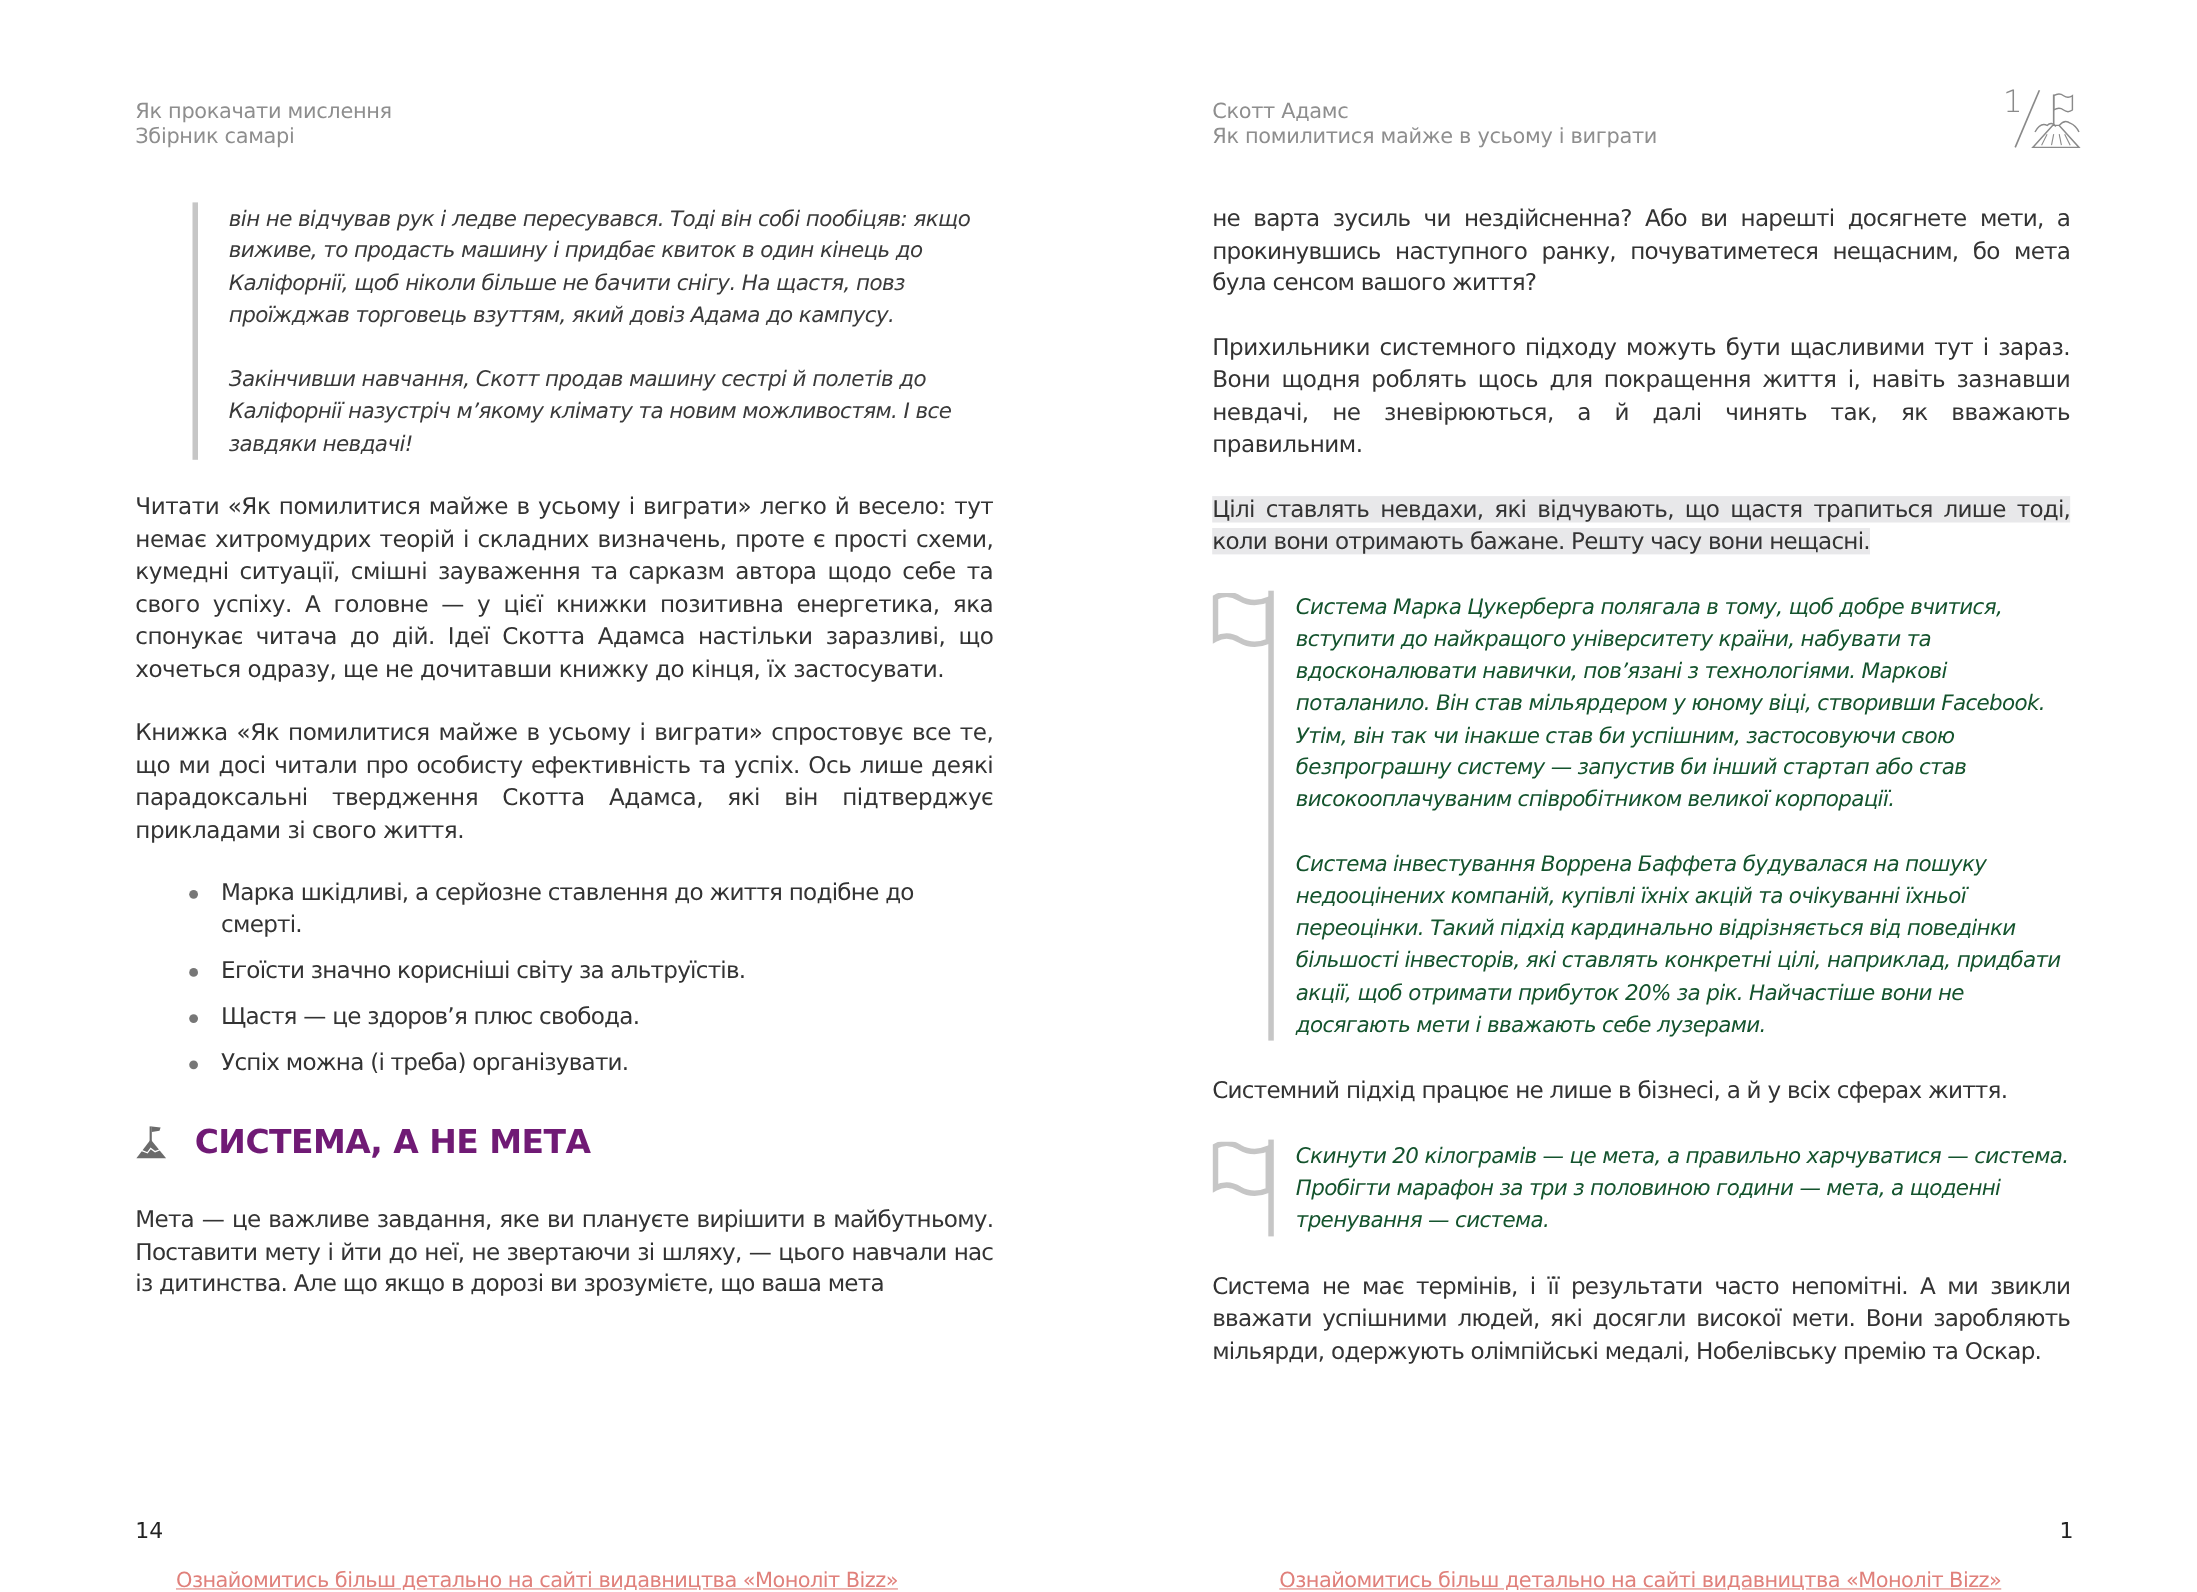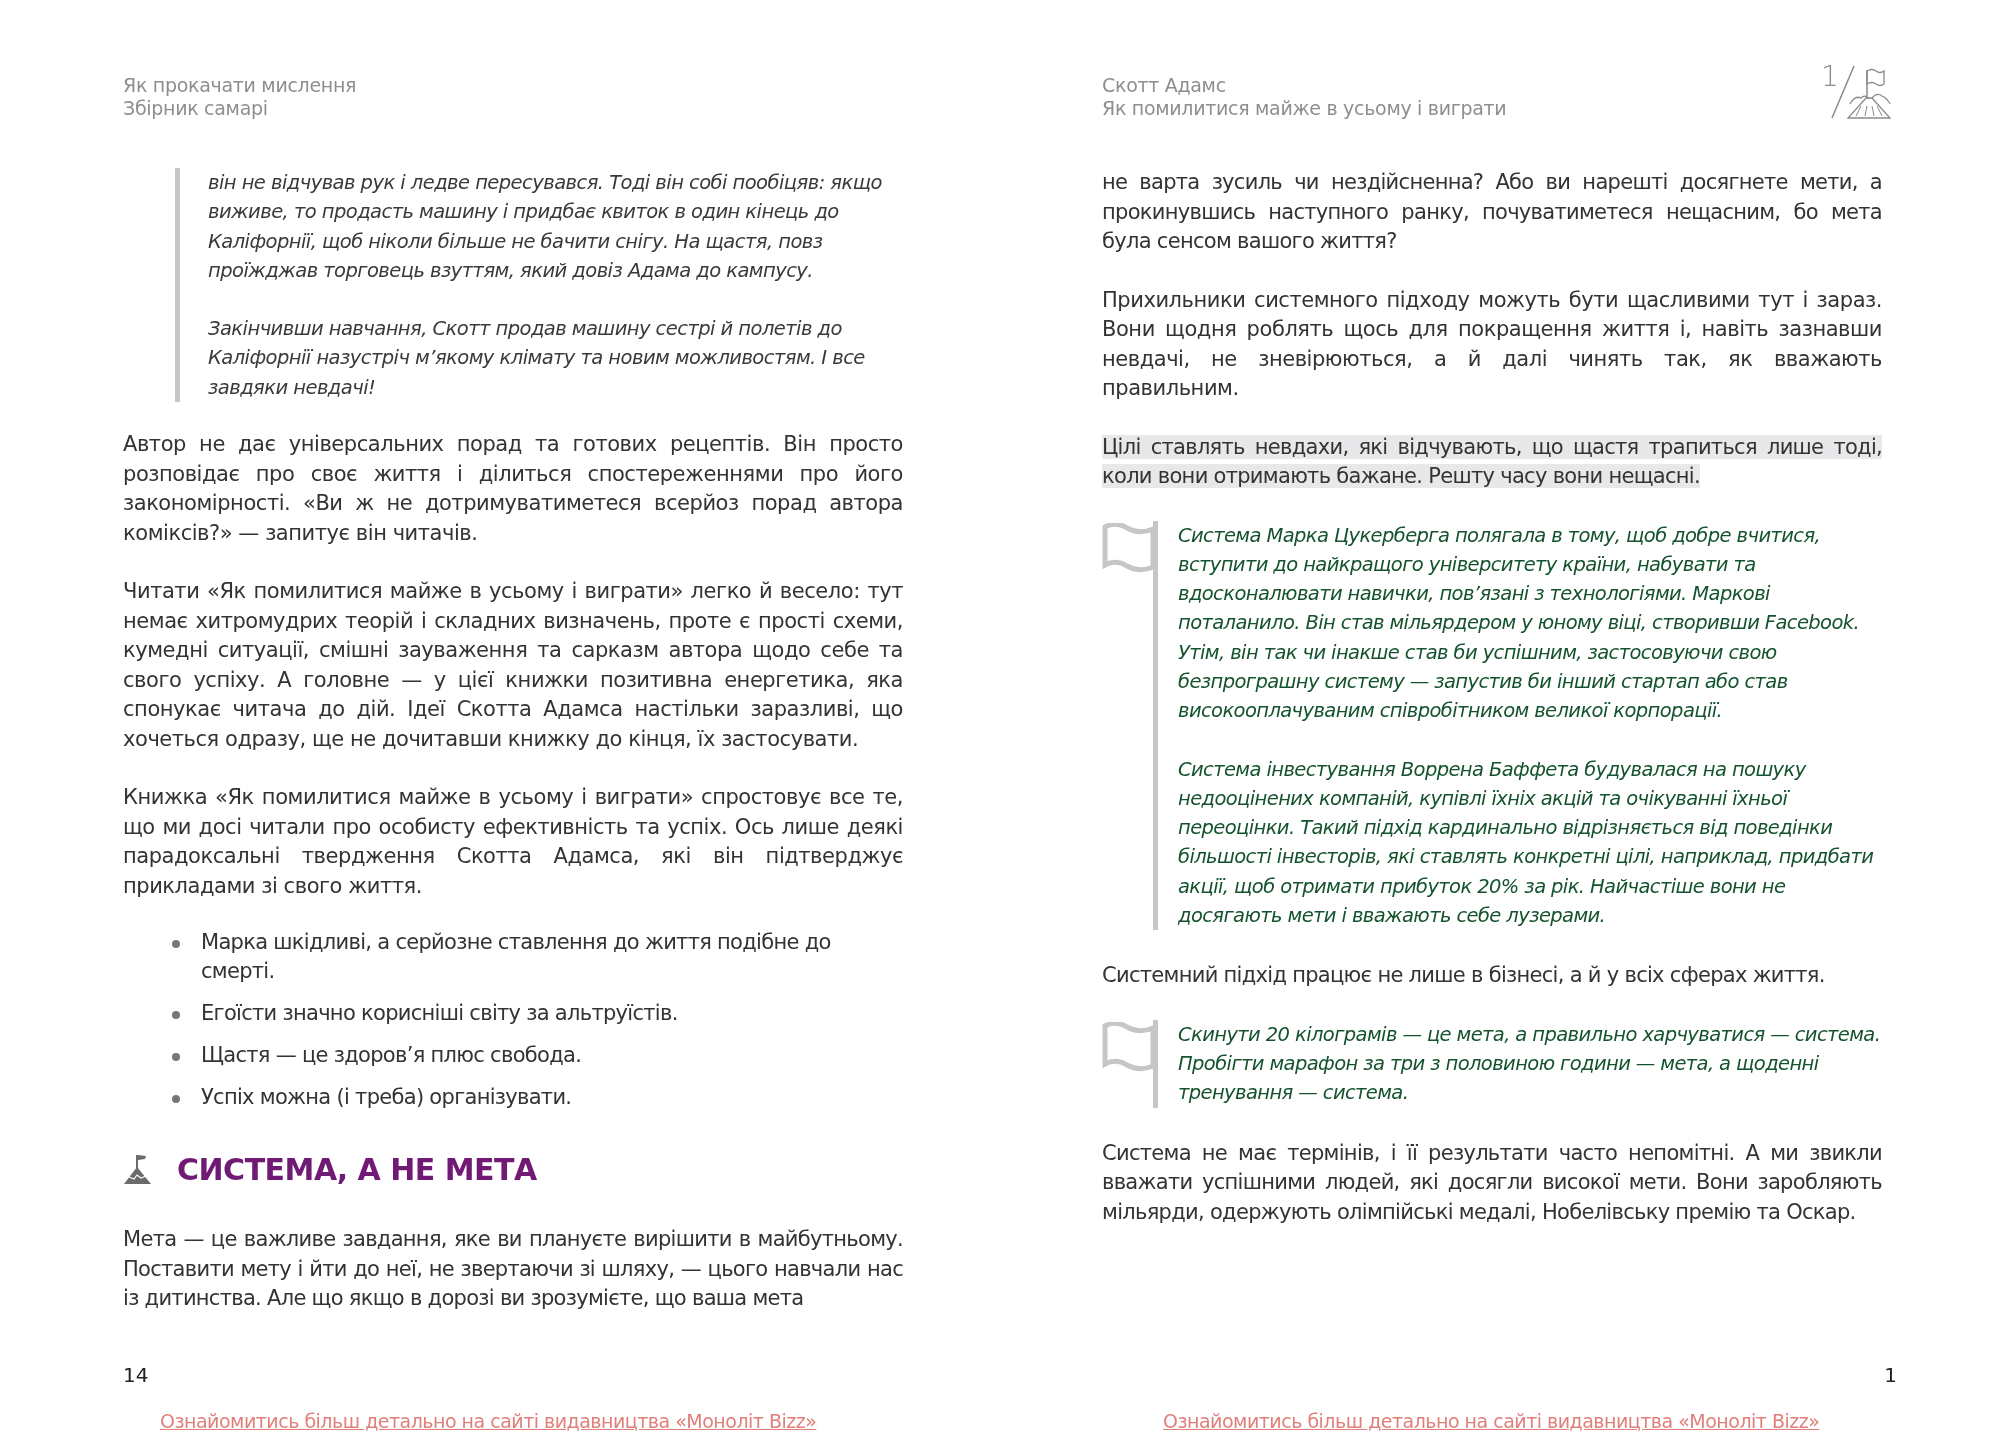--- a/index.html
+++ b/index.html
@@ -1,18 +1,18 @@
 <!DOCTYPE html>
 <html><head>
 <meta charset="utf-8">
 <style>
   html, body { margin: 0; padding: 0; background: #ffffff; }
   body { width: 1997px; height: 1447px; position: relative; overflow: hidden;
          font-family: "DejaVu Sans", sans-serif; color: #333333; }
-  .page { position: absolute; top: 0; height: 1172px; padding-left: 12px; }
+  .page { position: absolute; top: 16px; height: 1172px; }
   .page-left { left: 0; width: 998px; }
   .page-right { left: 998px; width: 999px; }
 
   .running-head { position: absolute; top: 74px; font-size: 19px; line-height: 23px; color: #8e8e8e;
                   font-family: "DejaVu Sans", sans-serif; letter-spacing: -0.3px; }
   .page-left .running-head { left: 123px; }
   .page-right .running-head { left: 104px; }
 
   .chapter-mark { position: absolute; left: 822px; top: 62px; width: 80px; height: 58px; }
 
@@ -68,21 +68,20 @@
     <div>Як прокачати мислення</div>
     <div>Збірник самарі</div>
   </div>
 
   <div class="col">
     <div class="quote-bar">
       <p>він не відчував рук і ледве пересувався. Тоді він собі пообіцяв: якщо виживе, то продасть машину і придбає квиток в один кінець до Каліфорнії, щоб ніколи більше не бачити снігу. На щастя, повз проїжджав торговець взуттям, який довіз Адама до кампусу.</p>
       <p>Закінчивши навчання, Скотт продав машину сестрі й полетів до Каліфорнії назустріч м’якому клімату та новим можливостям. І все завдяки невдачі!</p>
     </div>
 
-    <p class="body">Автор не дає універсальних порад та готових рецептів. Він просто розповідає про своє життя і ділиться спостереженнями про його закономірності. «Ви ж не дотримуватиметеся всерйоз порад автора коміксів?» — запитує він читачів.</p>
     <p class="body">Читати «Як помилитися майже в усьому і виграти» легко й весело: тут немає хитромудрих теорій і складних визначень, проте є прості схеми, кумедні ситуації, смішні зауваження та сарказм автора щодо себе та свого успіху. А головне — у цієї книжки позитивна енергетика, яка спонукає читача до дій. Ідеї Скотта Адамса настільки заразливі, що хочеться одразу, ще не дочитавши книжку до кінця, їх застосувати.</p>
     <p class="body">Книжка «Як помилитися майже в усьому і виграти» спростовує все те, що ми досі читали про особисту ефективність та успіх. Ось лише деякі парадоксальні твердження Скотта Адамса, які він підтверджує прикладами зі свого життя.</p>
 
     <ul class="claims">
       <li><span class="bullet"></span><span>Марка шкідливі, а серйозне ставлення до життя подібне до смерті.</span></li>
       <li><span class="bullet"></span><span>Егоїсти значно корисніші світу за альтруїстів.</span></li>
       <li><span class="bullet"></span><span>Щастя — це здоров’я плюс свобода.</span></li>
       <li><span class="bullet"></span><span>Успіх можна (і треба) організувати.</span></li>
     </ul>
 

